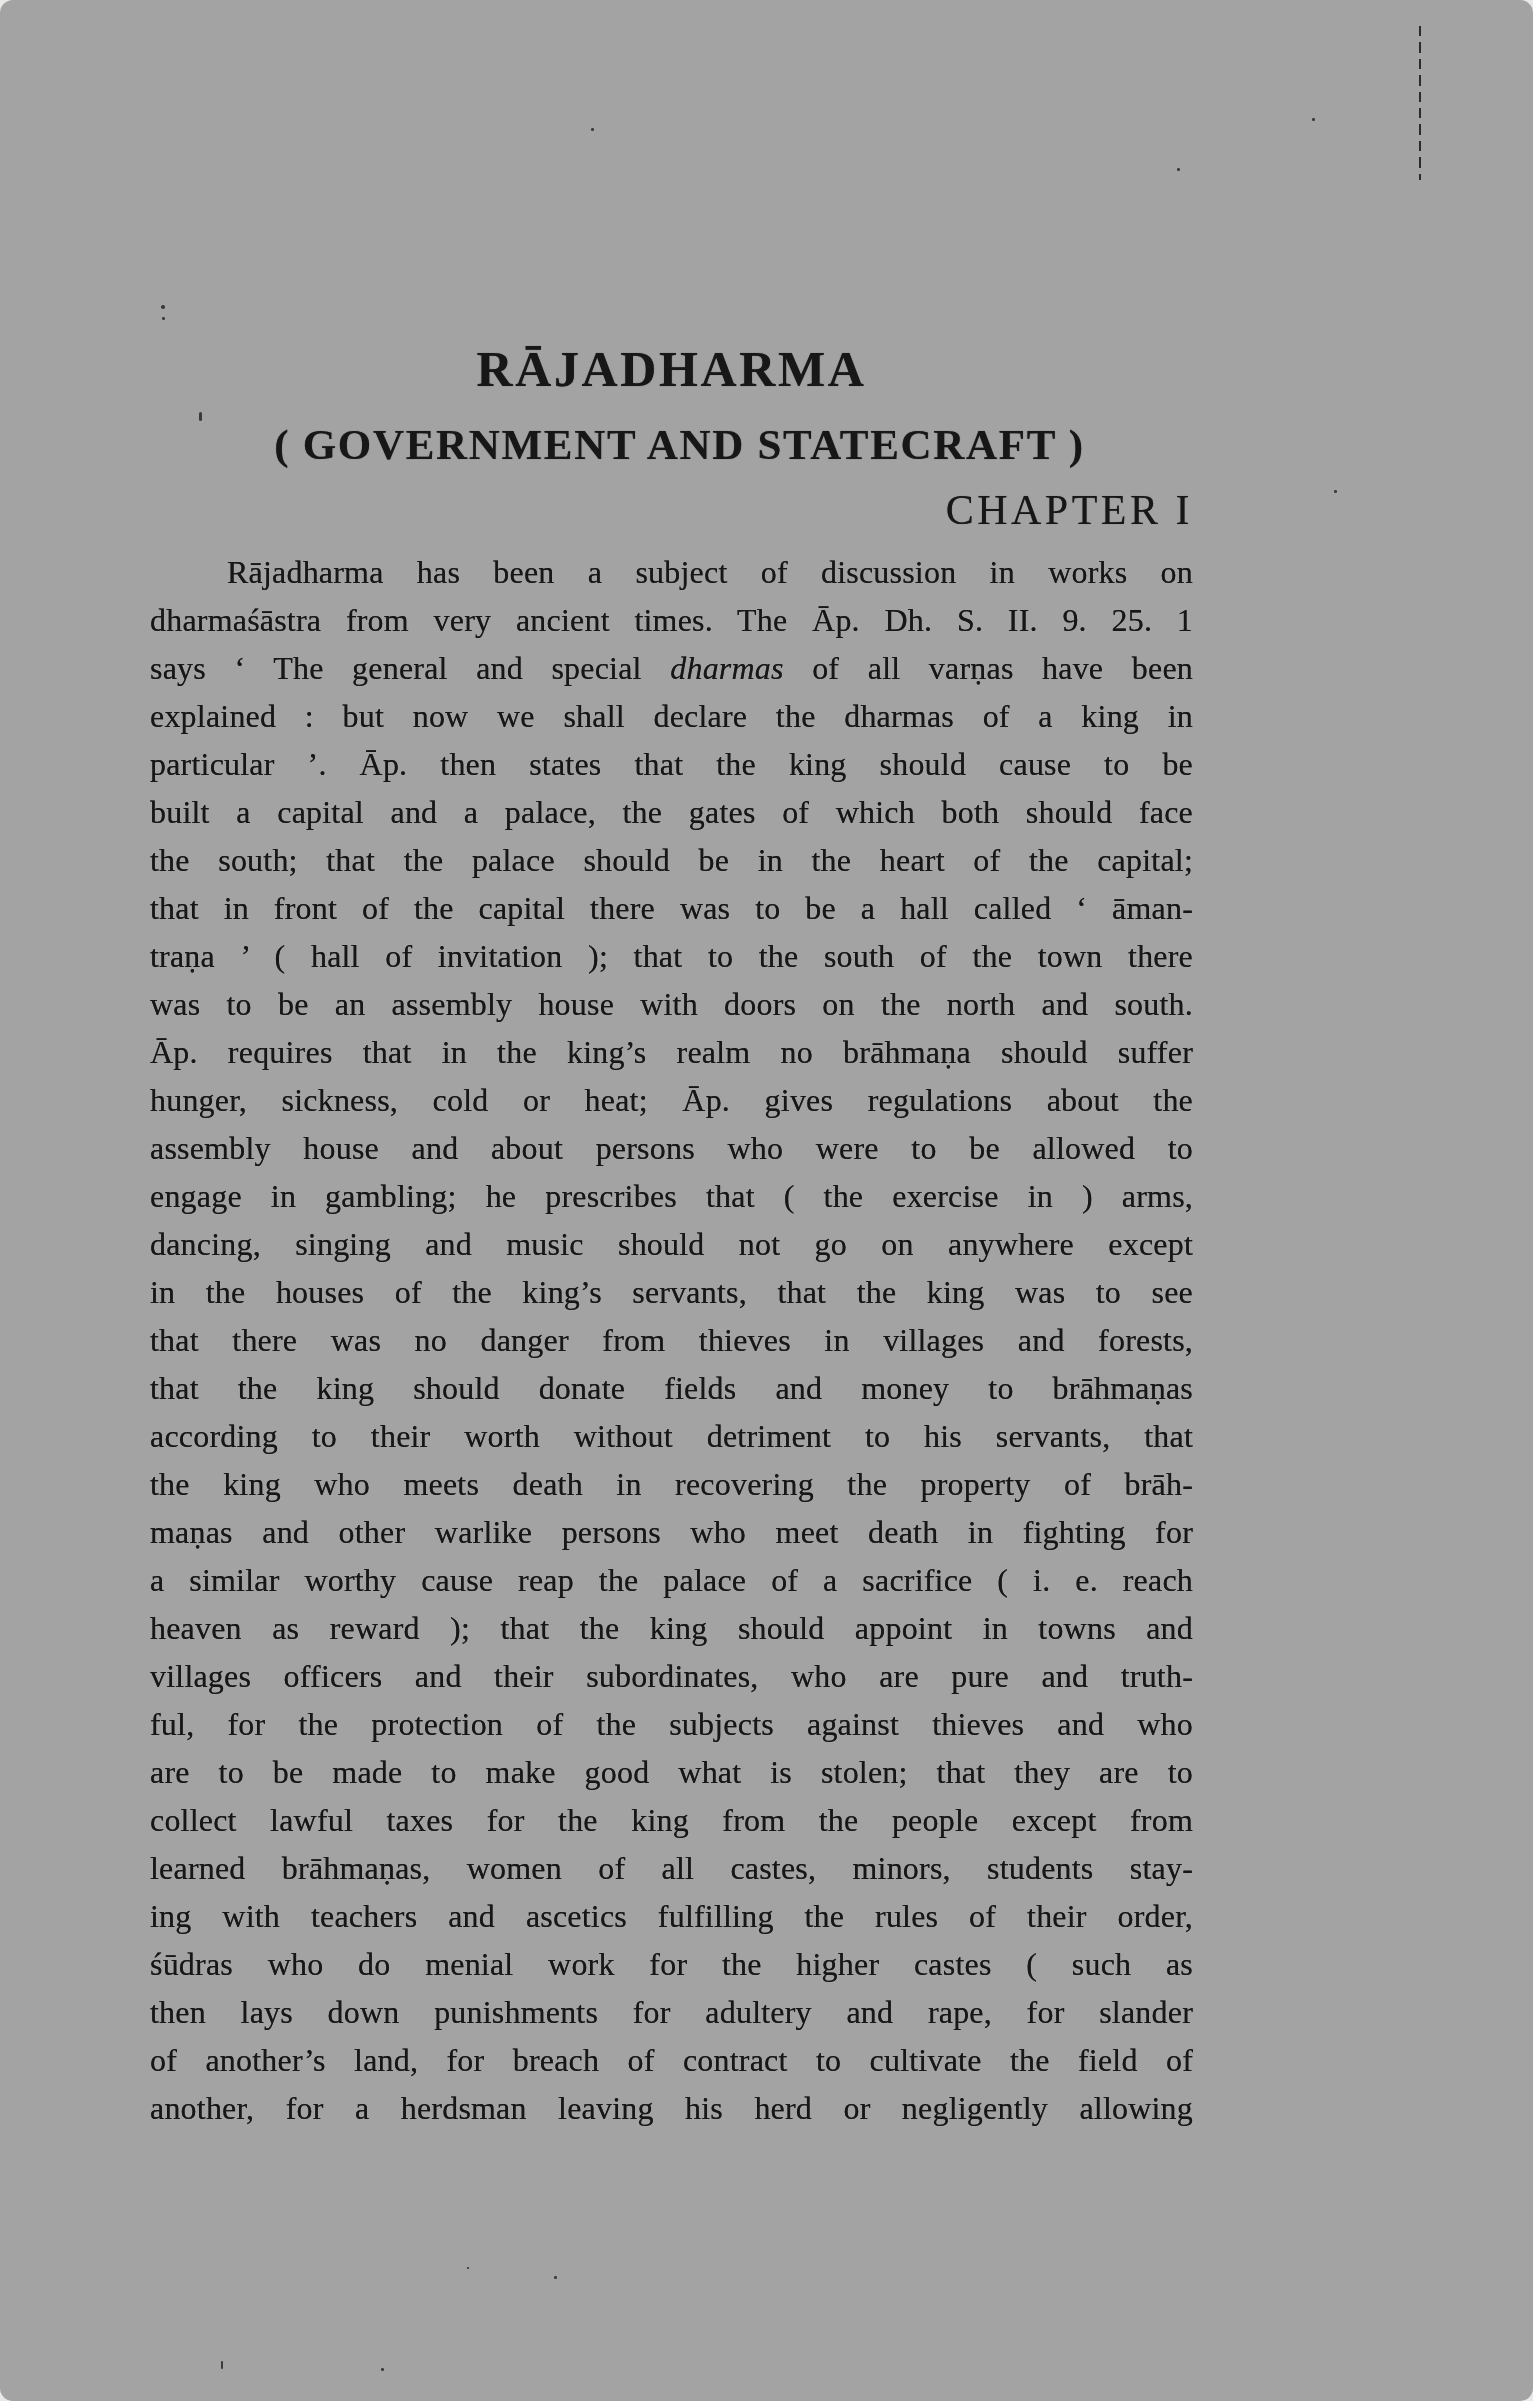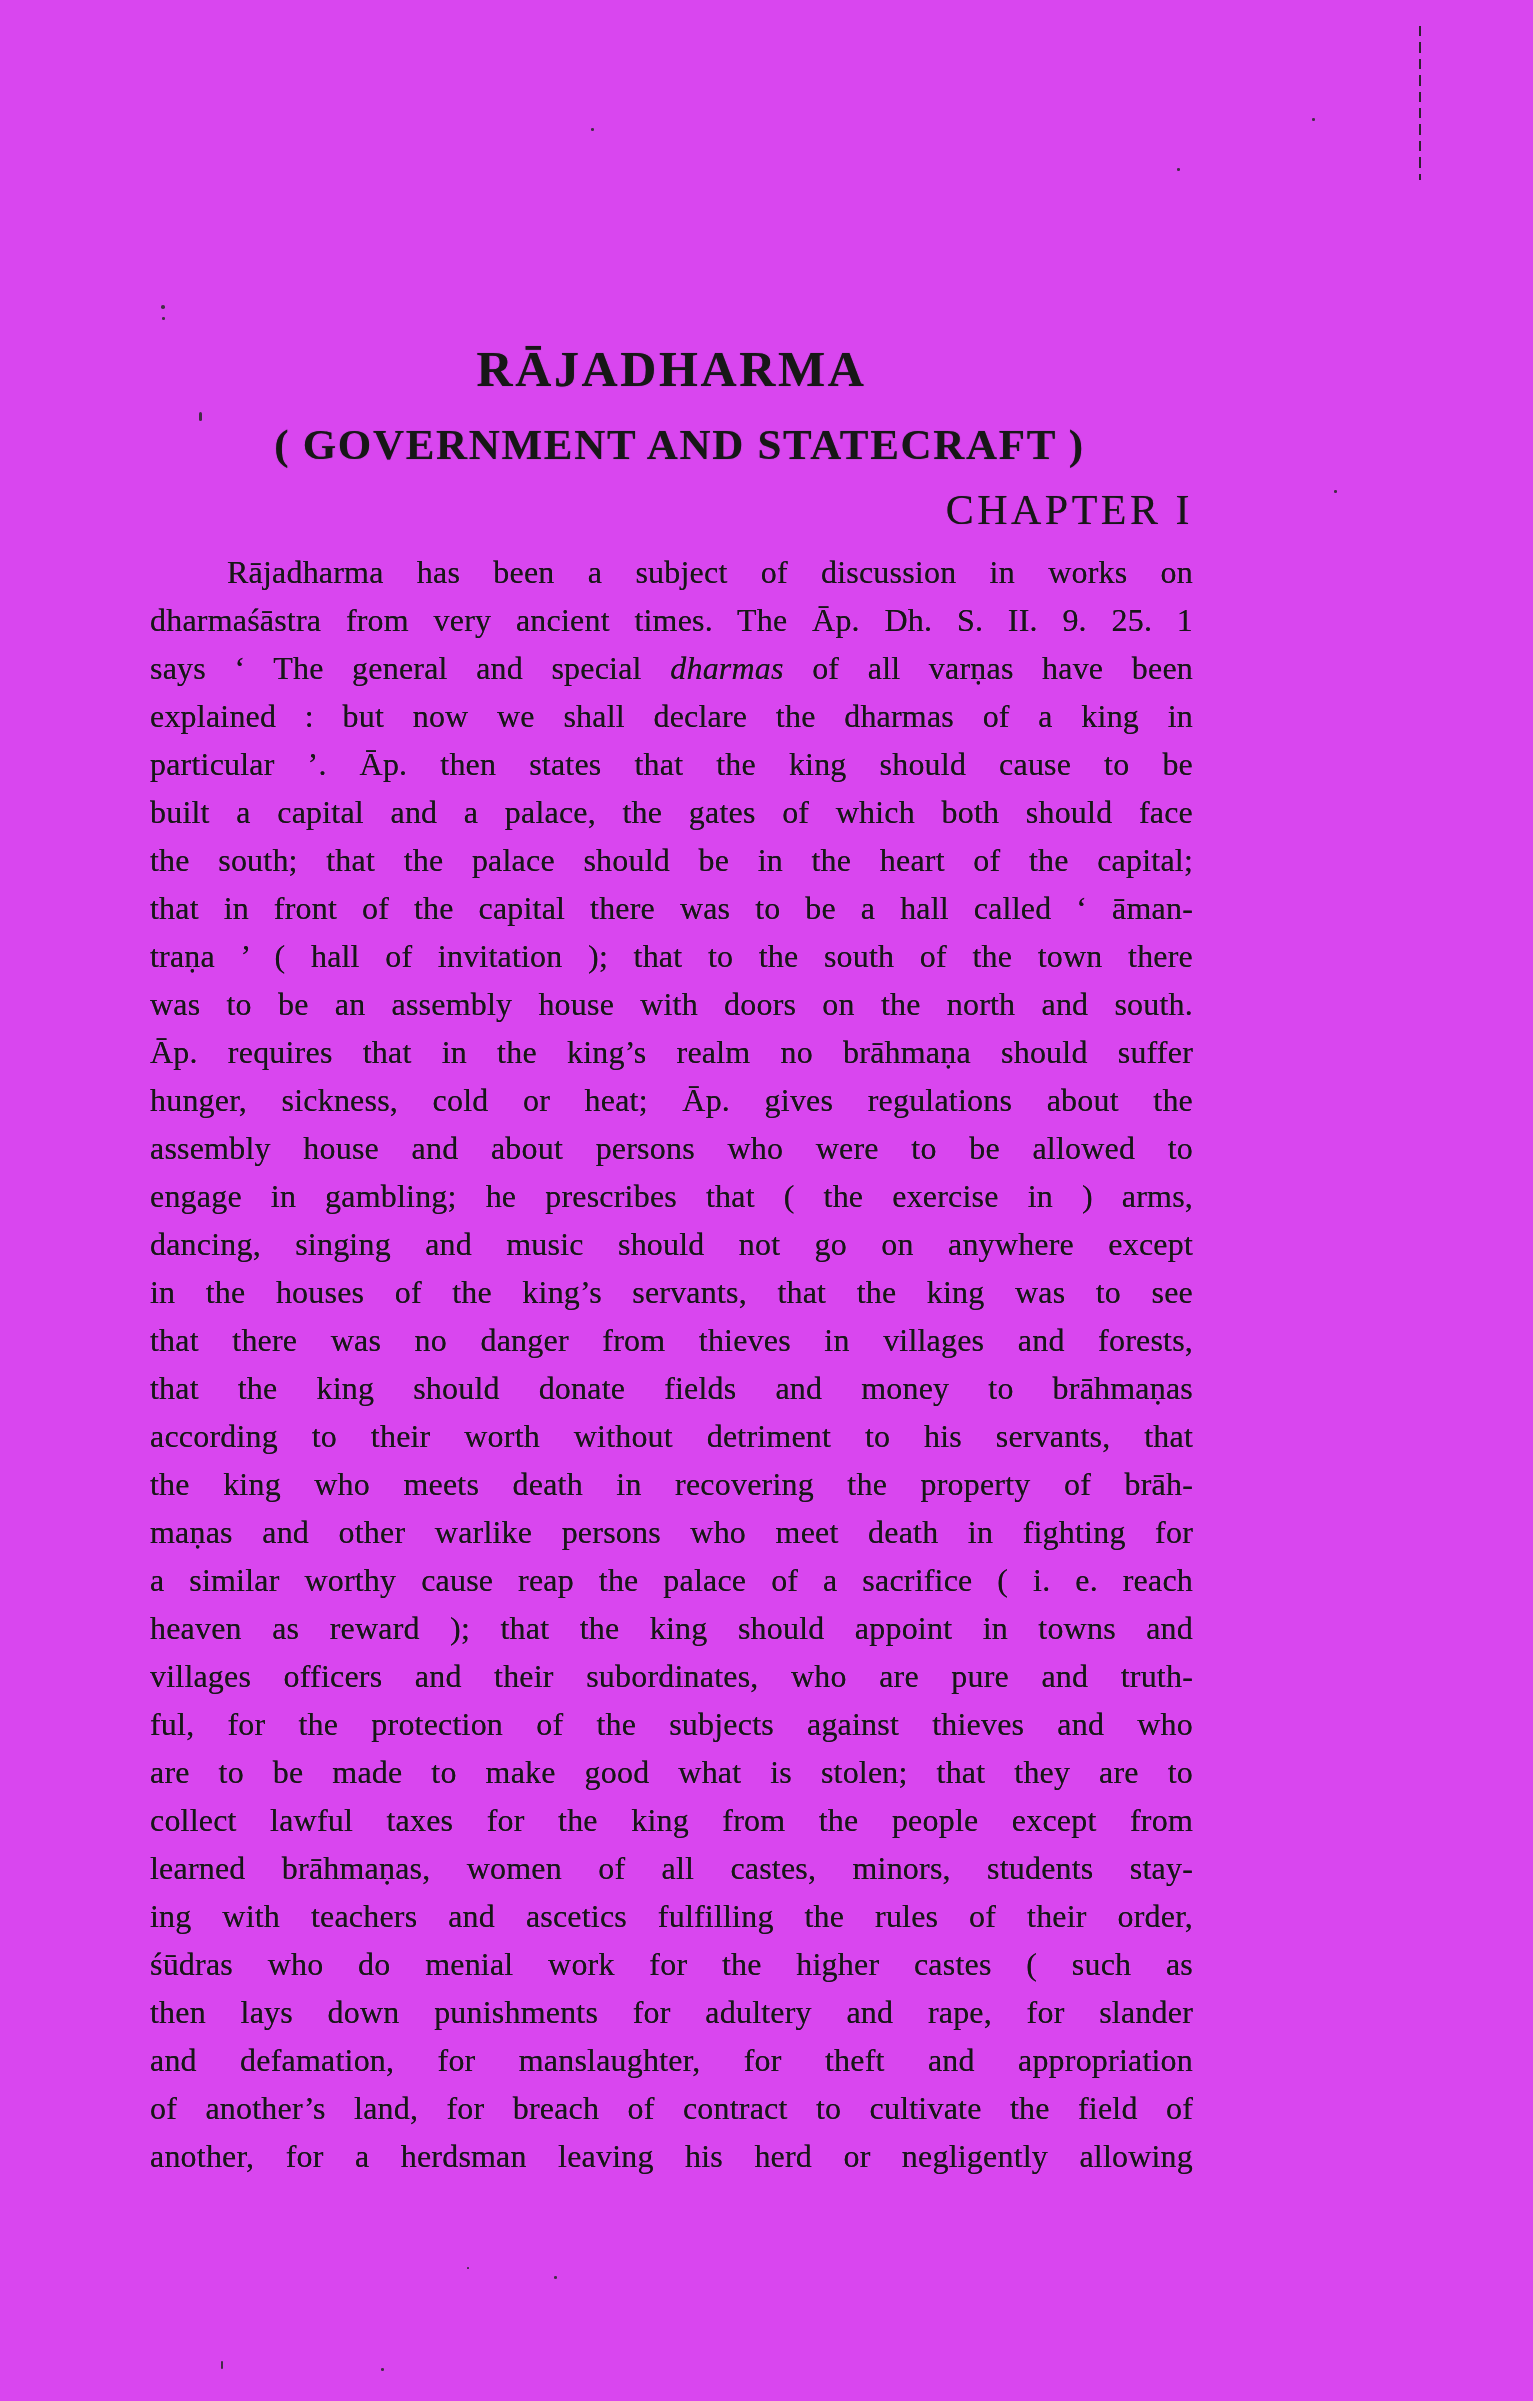--- a/index.html
+++ b/index.html
@@ -85,21 +85,21 @@
   }
   .speck {
     position: absolute;
     background: rgba(40,40,40,0.85);
     border-radius: 50%;
   }
 </style>
 </head>
 <body>
 
-<div class="page" style="--ink: #171717; background: #d946ef;">
+<div class="page" style="--ink: #171717; background: #a3a3a3; border-radius: 13px;">
 
   <div>
     <div class="binding-mark"></div>
     <div class="speck" style="left:161px; top:305px; width:3.5px; height:3.5px;"></div>
     <div class="speck" style="left:162px; top:317px; width:2.6px; height:2.6px;"></div>
     <div class="speck" style="left:199px; top:412px; width:2.6px; height:8.7px; border-radius:1.7px;"></div>
     <div class="speck" style="left:591px; top:128px; width:2.6px; height:2.6px;"></div>
     <div class="speck" style="left:1312px; top:118px; width:2.6px; height:2.6px;"></div>
     <div class="speck" style="left:1177px; top:168px; width:2.6px; height:2.6px;"></div>
     <div class="speck" style="left:1334px; top:490px; width:2.6px; height:2.6px;"></div>
@@ -140,19 +140,18 @@
       <div class="line"><span>a similar worthy cause reap the palace of a sacrifice ( i. e. reach</span></div>
       <div class="line"><span>heaven as reward ); that the king should appoint in towns and</span></div>
       <div class="line"><span>villages officers and their subordinates, who are pure and truth-</span></div>
       <div class="line"><span>ful, for the protection of the subjects against thieves and who</span></div>
       <div class="line"><span>are to be made to make good what is stolen; that they are to</span></div>
       <div class="line"><span>collect lawful taxes for the king from the people except from</span></div>
       <div class="line"><span>learned brāhmaṇas, women of all castes, minors, students stay-</span></div>
       <div class="line"><span>ing with teachers and ascetics fulfilling the rules of their order,</span></div>
       <div class="line"><span>śūdras who do menial work for the higher castes ( such as</span></div>
       <div class="line"><span>then lays down punishments for adultery and rape, for slander</span></div>
-      <div class="line"><span>and defamation, for manslaughter, for theft and appropriation</span></div>
       <div class="line"><span>of another’s land, for breach of contract to cultivate the field of</span></div>
       <div class="line"><span>another, for a herdsman leaving his herd or negligently allowing</span></div>
     </div>
 
 </div>
 
 
 </body></html>

